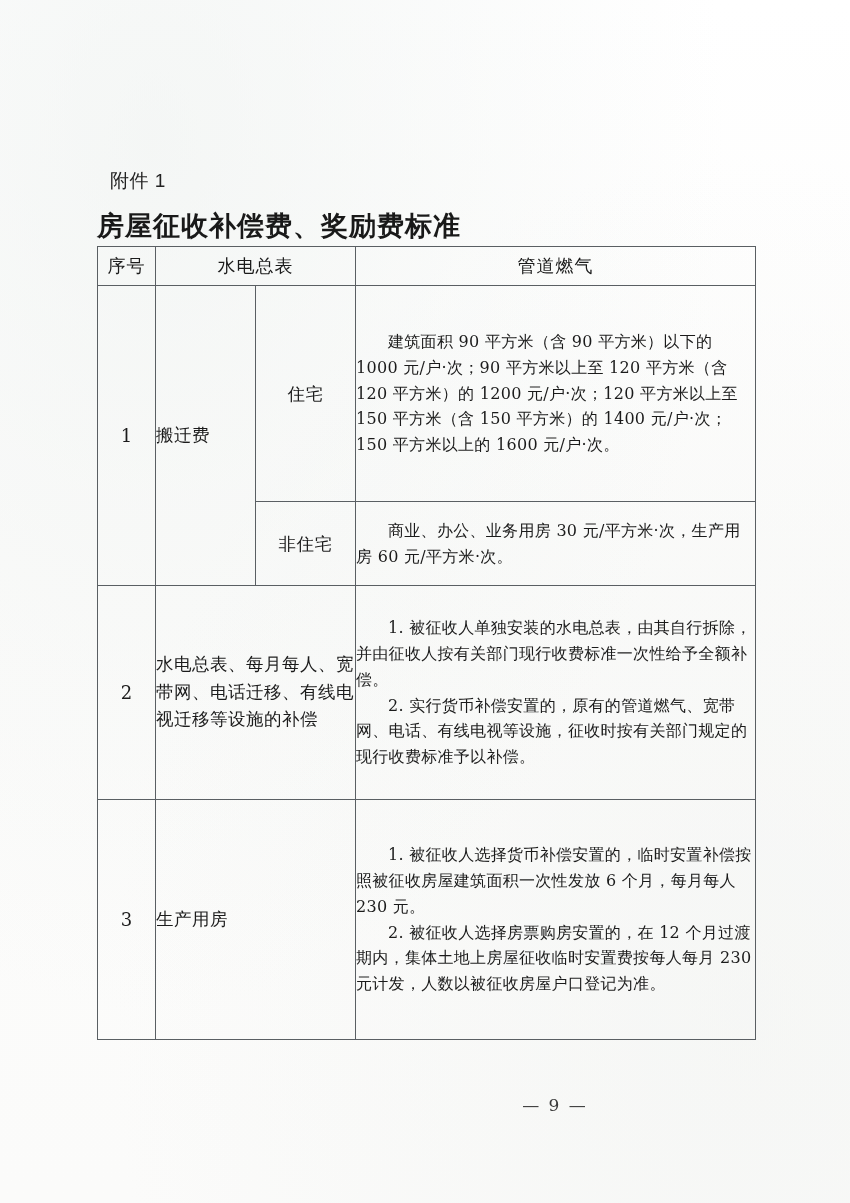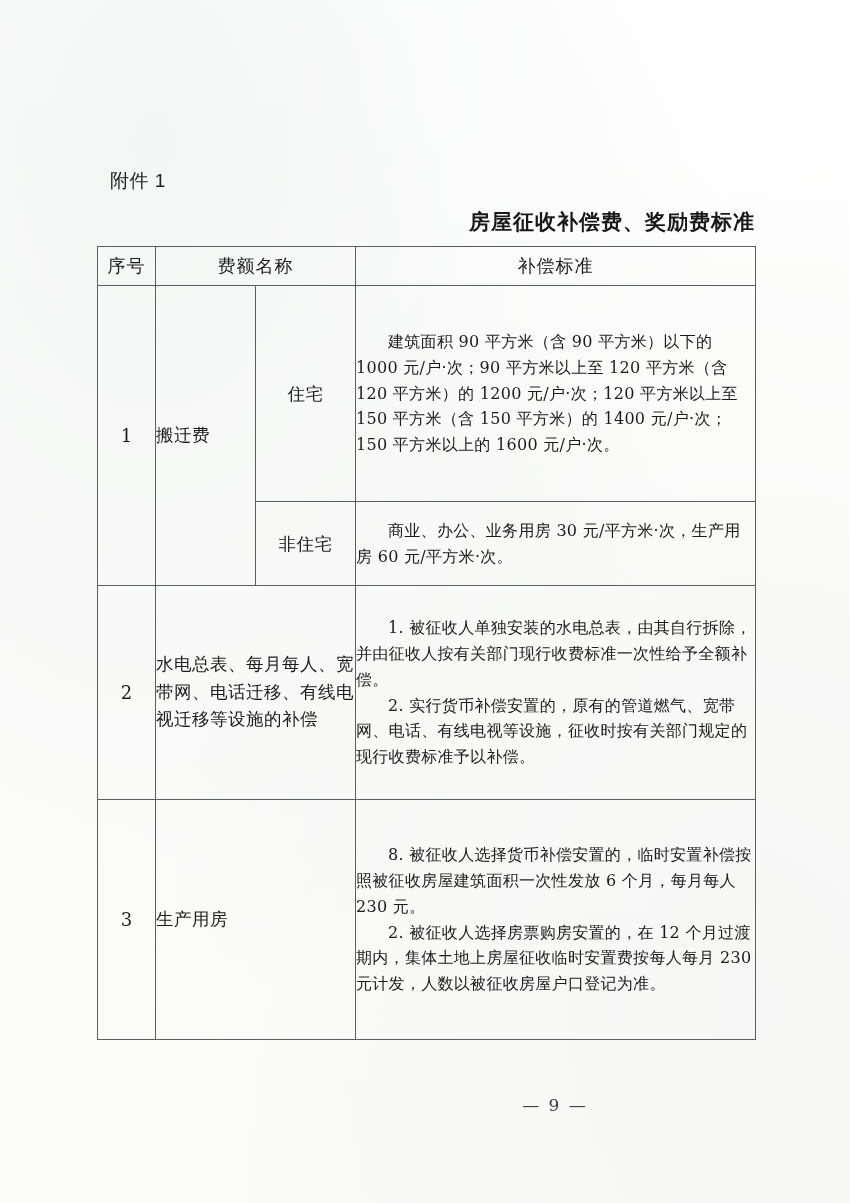--- a/index.html
+++ b/index.html
@@ -39,24 +39,24 @@
     font-size: 19px;
     letter-spacing: 0.5px;
     color: #222;
     white-space: nowrap;
   }
   .doc-title {
     position: absolute;
     left: 97px;
     top: 208px;
     width: 658px;
-    text-align: right;
+    text-align: left;
     font-family: "Liberation Sans", "DejaVu Sans", sans-serif;
     font-weight: bold;
-    font-size: 21px;
+    font-size: 27px;
     letter-spacing: 1px;
     color: #191919;
   }
   table.std-table {
     position: absolute;
     left: 97px;
     top: 246px;
     width: 658px;
     border-collapse: collapse;
     table-layout: fixed;
@@ -150,22 +150,22 @@
   <table class="std-table">
     <colgroup>
       <col class="col-no">
       <col class="col-name-a">
       <col class="col-name-b">
       <col class="col-std">
     </colgroup>
     <thead>
       <tr>
         <th class="hdr">序号</th>
-        <th class="hdr" colspan="2">费额名称</th>
-        <th class="hdr">补偿标准</th>
+        <th class="hdr" colspan="2">水电总表</th>
+        <th class="hdr">管道燃气</th>
       </tr>
     </thead>
     <tbody>
 
       <tr class="row1-res">
         <td class="cell-no" rowspan="2">1</td>
         <td class="cell-name" rowspan="2">搬迁费</td>
         <td class="cell-sub">住宅</td>
         <td class="cell-std">
           <p>建筑面积 90 平方米（含 90 平方米）以下的 1000 元/户·次；90 平方米以上至 120 平方米（含 120 平方米）的 1200 元/户·次；120 平方米以上至 150 平方米（含 150 平方米）的 1400 元/户·次；150 平方米以上的 1600 元/户·次。</p>
@@ -185,21 +185,21 @@
         <td class="cell-std">
           <p>1. 被征收人单独安装的水电总表，由其自行拆除，并由征收人按有关部门现行收费标准一次性给予全额补偿。</p>
           <p>2. 实行货币补偿安置的，原有的管道燃气、宽带网、电话、有线电视等设施，征收时按有关部门规定的现行收费标准予以补偿。</p>
         </td>
       </tr>
 
       <tr class="row3">
         <td class="cell-no">3</td>
         <td class="cell-name" colspan="2">生产用房</td>
         <td class="cell-std">
-          <p>8. 被征收人选择货币补偿安置的，临时安置补偿按照被征收房屋建筑面积一次性发放 6 个月，每月每人 230 元。</p>
+          <p>1. 被征收人选择货币补偿安置的，临时安置补偿按照被征收房屋建筑面积一次性发放 6 个月，每月每人 230 元。</p>
           <p>2. 被征收人选择房票购房安置的，在 12 个月过渡期内，集体土地上房屋征收临时安置费按每人每月 230 元计发，人数以被征收房屋户口登记为准。</p>
         </td>
       </tr>
     </tbody>
   </table>
 
   <div class="page-number">
     <span class="pn-inner">— 9 —</span>
   </div>
 </div>

